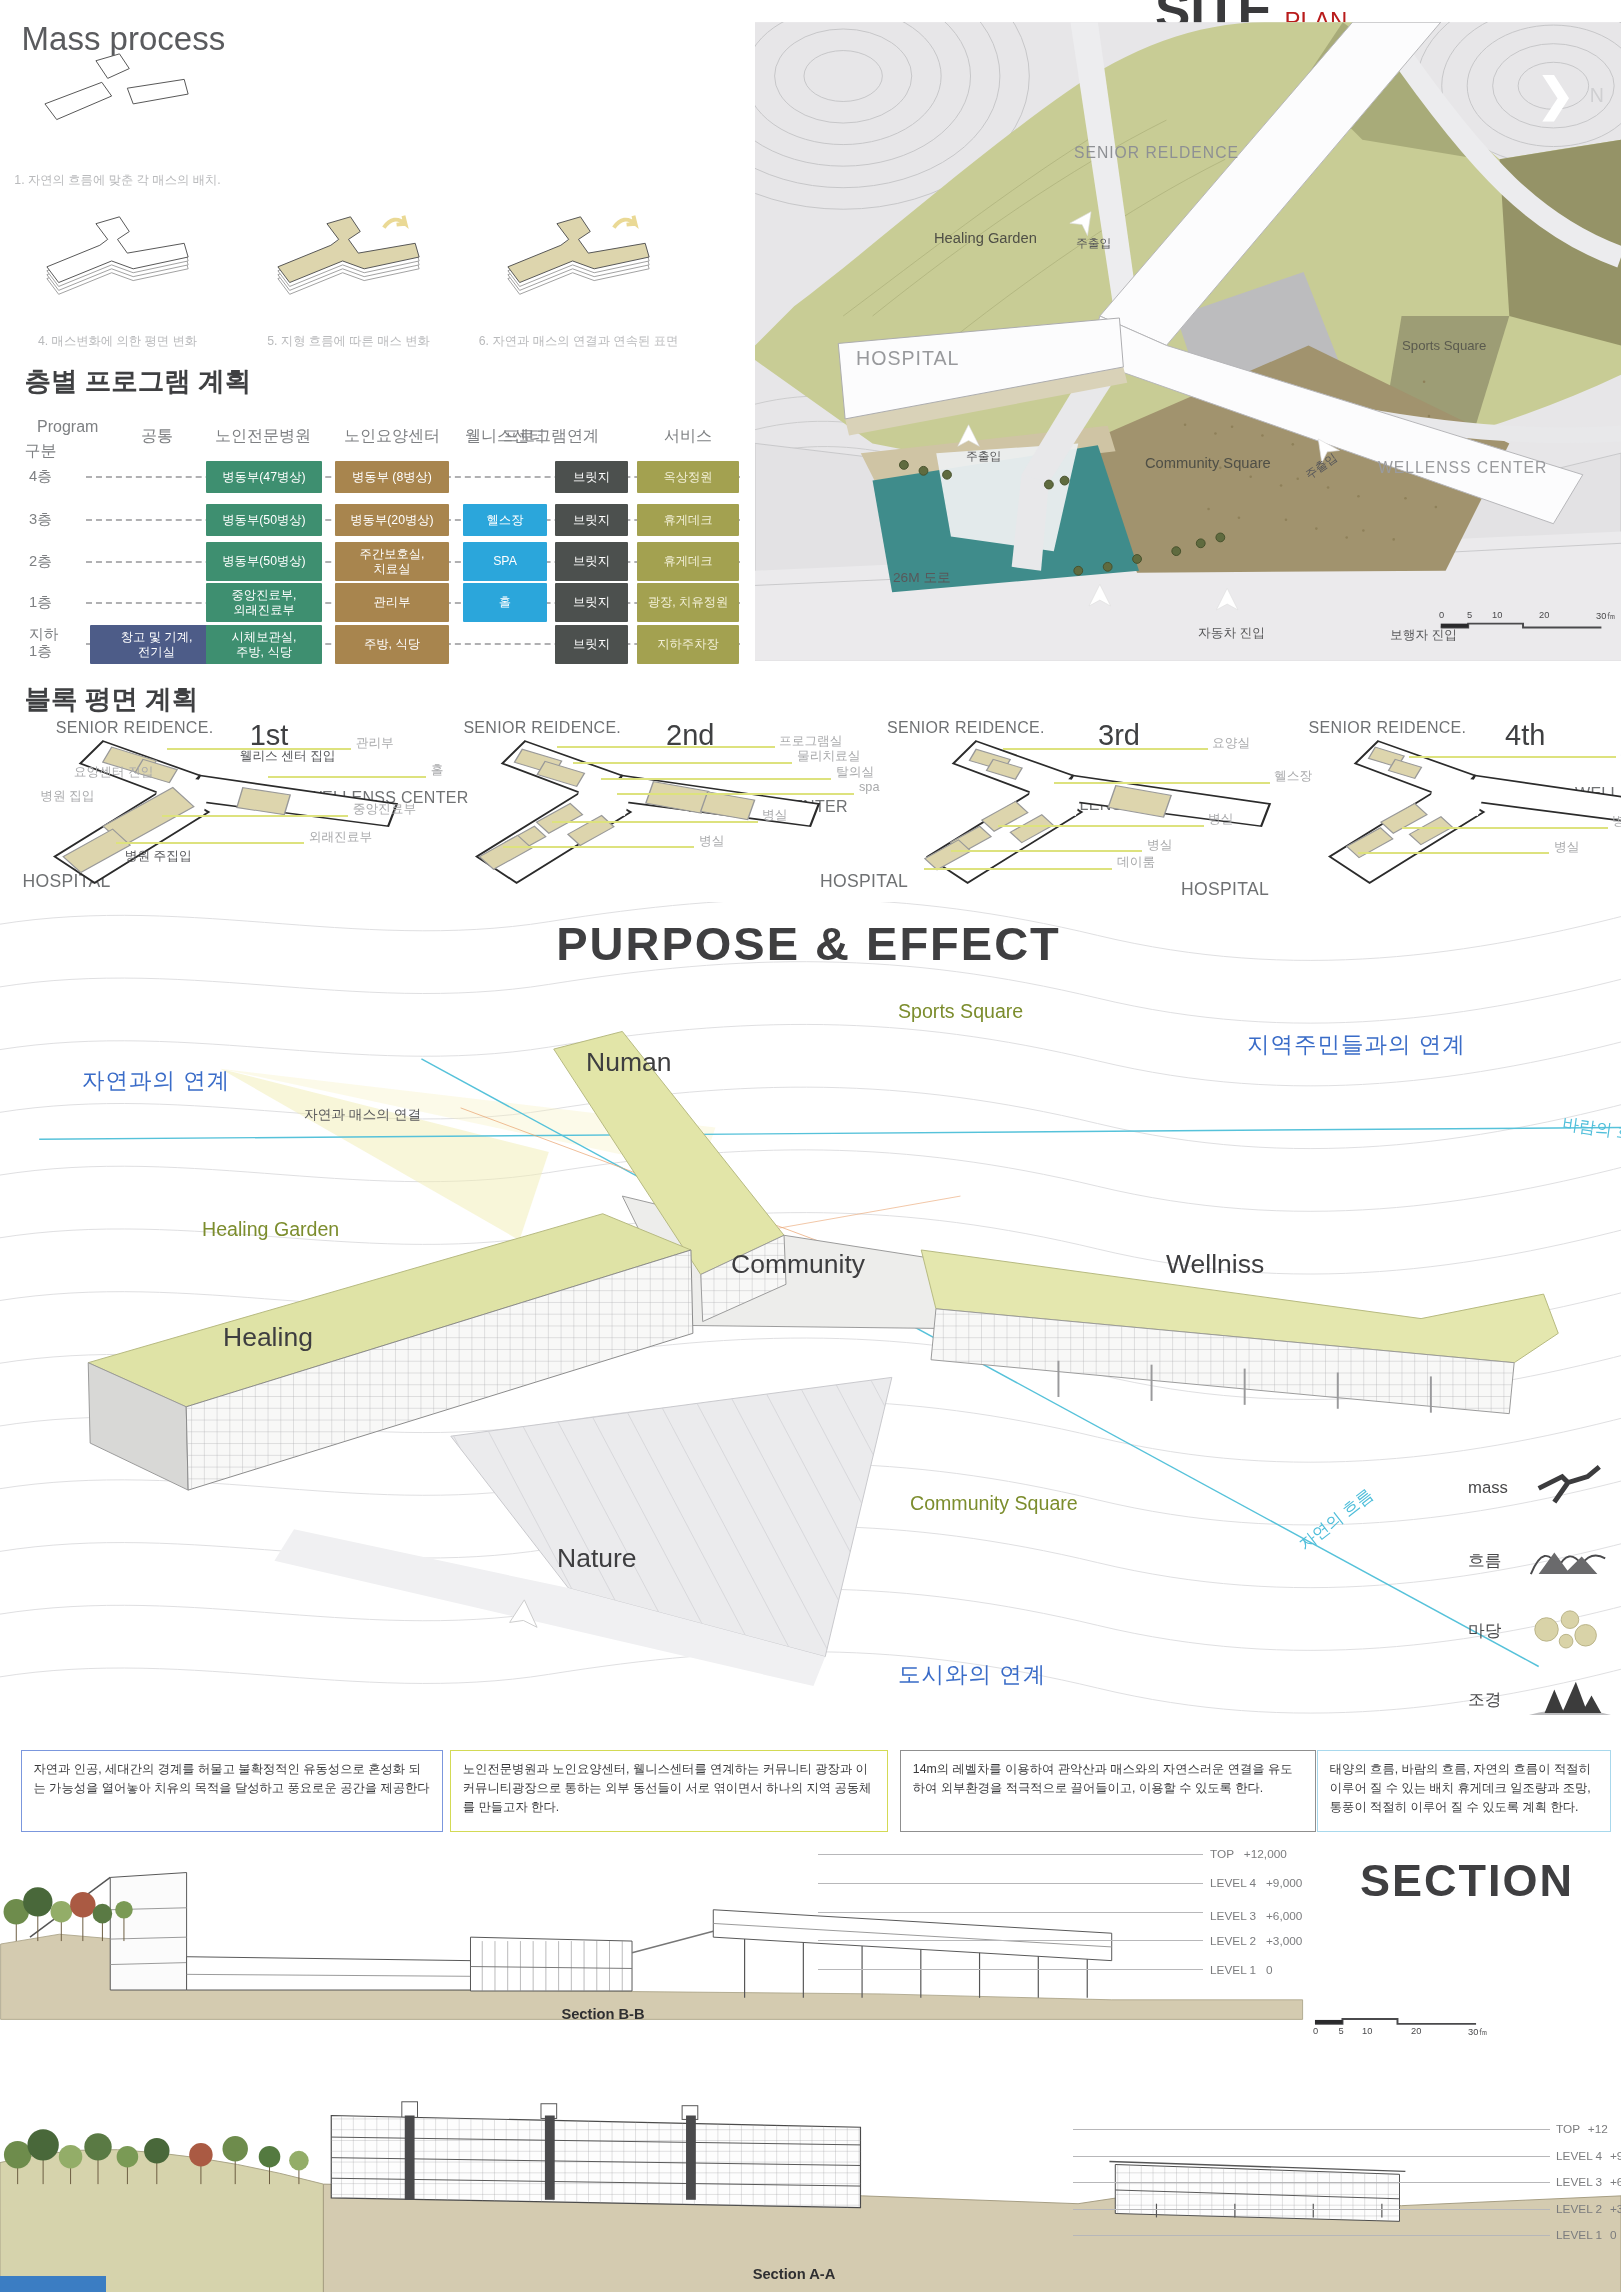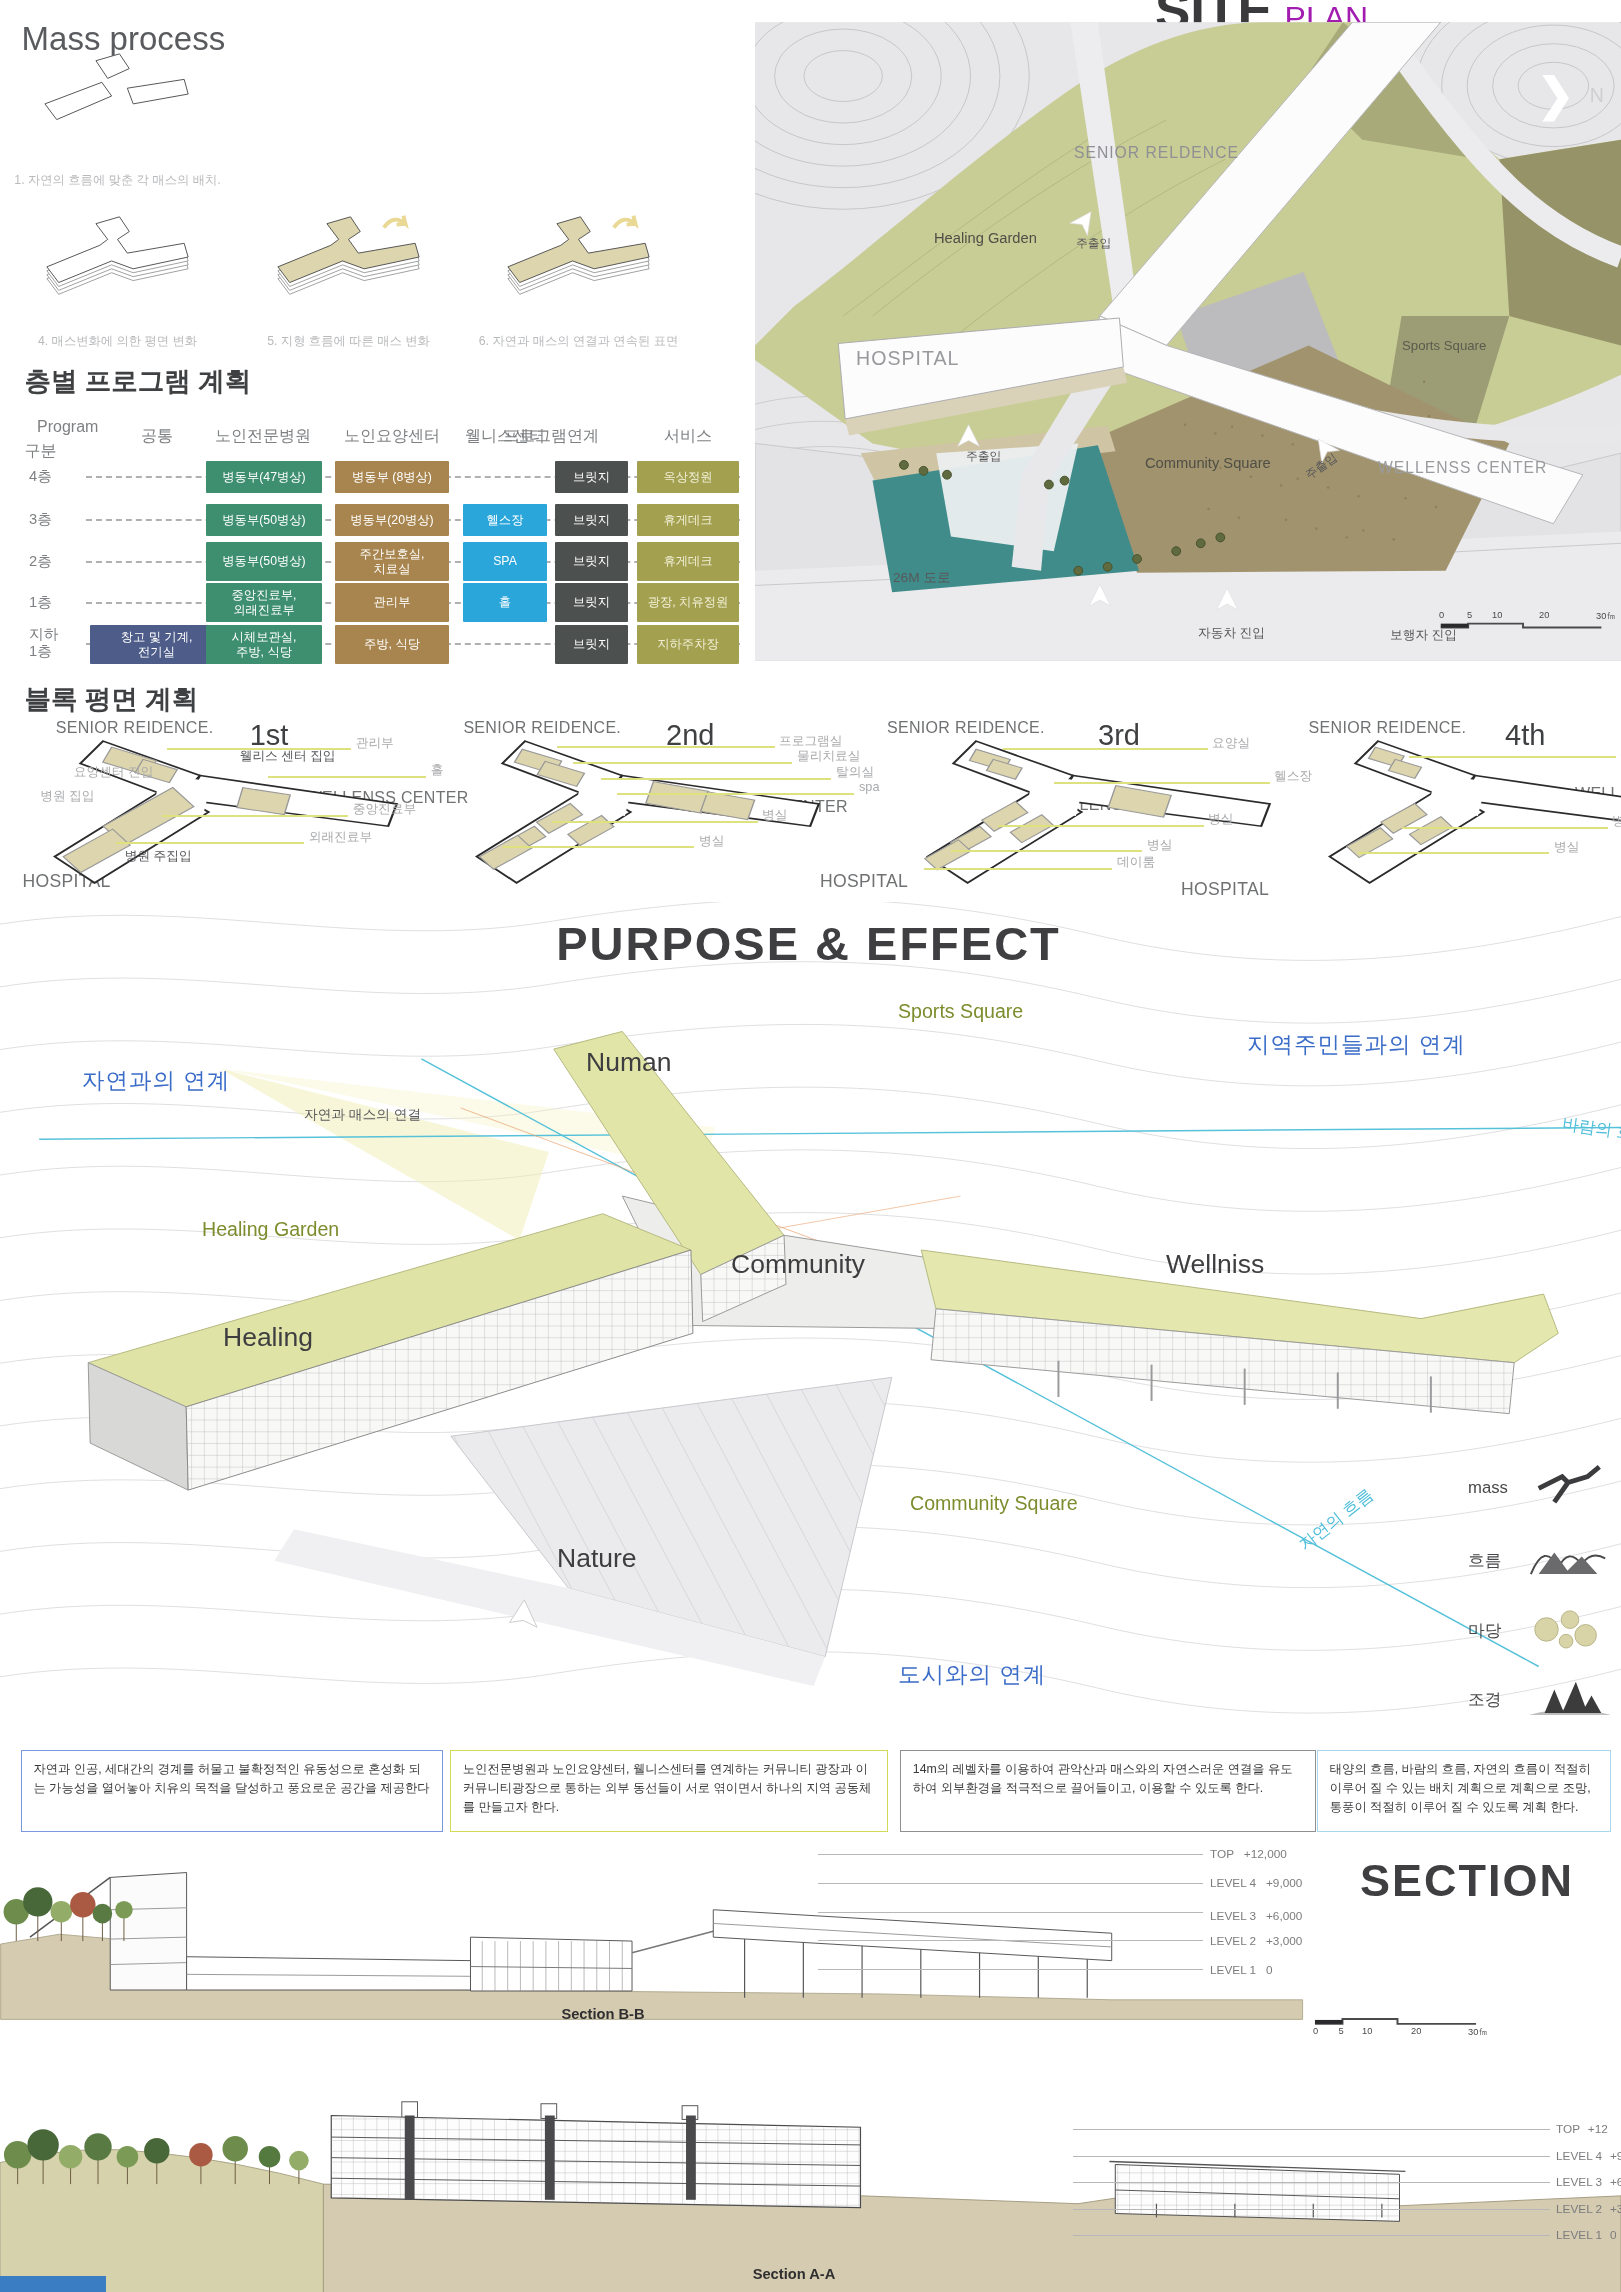--- a/index.html
+++ b/index.html
@@ -120,21 +120,21 @@
 1층</div>
       <div class="abs pbox" style="left: 90px; top: 272px; width: 133px; height: 39px; background: rgb(77, 92, 136);">창고 및 기계,
 전기실</div>
       <div class="abs pbox" style="left: 206px; top: 272px; width: 116px; height: 39px; background: rgb(62, 143, 112);">시체보관실,
 주방, 식당</div>
       <div class="abs pbox" style="left: 335px; top: 272px; width: 114px; height: 39px; background: rgb(168, 133, 78);">주방, 식당</div>
       <div class="abs pbox" style="left: 555px; top: 272px; width: 73px; height: 39px; background: rgb(76, 80, 78);">브릿지</div>
       <div class="abs pbox olive" style="left: 637px; top: 272px; width: 102px; height: 39px; background: rgb(163, 161, 80);">지하주차장</div>
     </div>
   <div class="abs" id="sec-site" style="left:755px;top:0;width:866px;height:665px;">
-      <div class="abs" style="left: 400px; top: -19.6px; white-space: nowrap;"><span class="abs" style="position: static; display: inline; font-size: 53px; font-weight: 800; color: rgb(58, 58, 60);">SITE</span><span class="abs" style="position: static; display: inline; font-size: 32px; font-weight: 500; color: #a21caf; margin-left: 11.8px;">PLAN</span></div>
+      <div class="abs" style="left: 400px; top: -19.6px; white-space: nowrap;"><span class="abs" style="position: static; display: inline; font-size: 53px; font-weight: 800; color: rgb(58, 58, 60);">SITE</span><span class="abs" style="position: static; display: inline; font-size: 24px; font-weight: 500; color: #b91c1c; margin-left: 11.8px;">PLAN</span></div>
       <div class="abs" style="left: 0px; top: 21.6px; width: 866px; height: 639px;"><svg width="866" height="639" viewBox="0 0 884 652">
           <rect width="884" height="652" fill="#e7e6e8"></rect>
           <ellipse cx="90" cy="55" rx="40" ry="26" fill="none" stroke="#c6c6c8"></ellipse>
           <ellipse cx="90" cy="55" rx="70" ry="48" fill="none" stroke="#c6c6c8"></ellipse>
           <ellipse cx="90" cy="55" rx="100" ry="70" fill="none" stroke="#c6c6c8"></ellipse>
           <ellipse cx="90" cy="55" rx="130" ry="92" fill="none" stroke="#c6c6c8"></ellipse>
           <ellipse cx="90" cy="55" rx="160" ry="114" fill="none" stroke="#c6c6c8"></ellipse>
           <ellipse cx="90" cy="55" rx="190" ry="136" fill="none" stroke="#c6c6c8"></ellipse>
           <ellipse cx="815" cy="65" rx="36" ry="24" fill="none" stroke="#c6c6c8"></ellipse>
           <ellipse cx="815" cy="65" rx="62" ry="43" fill="none" stroke="#c6c6c8"></ellipse>
@@ -517,21 +517,21 @@
       <div class="abs legend-label" style="left: 1468px; top: 786px;">조경</div>
       <div class="abs" style="left: 1525px; top: 766px;"><svg width="88" height="54" viewBox="0 0 90 55">
           <path d="M4,48 Q45,36 88,48 Z" fill="#bdbdbf"></path>
           <path d="M20,46 L30,22 L40,46 Z M38,46 L52,14 L64,46 Z M58,46 L68,28 L78,46 Z" fill="#3c3c3c"></path>
         </svg></div>
     </div>
   <div class="abs" id="sec-notes" style="left:0;top:1745px;width:1621px;height:96px;">
       <div class="abs note" style="left: 20.6px; top: 4.9px; width: 422px; min-height: 82px; border: 1.5px solid rgb(123, 151, 221);">자연과 인공, 세대간의 경계를 허물고 불확정적인 유동성으로 혼성화 되는 가능성을 열어놓아 치유의 목적을 달성하고 풍요로운 공간을 제공한다</div>
       <div class="abs note" style="left: 450px; top: 4.9px; width: 438px; min-height: 82px; border: 1.5px solid rgb(211, 218, 85);">노인전문병원과 노인요양센터, 웰니스센터를 연계하는 커뮤니티 광장과 이 커뮤니티광장으로 통하는 외부 동선들이 서로 엮이면서 하나의 지역 공동체를 만들고자 한다.</div>
       <div class="abs note" style="left: 900px; top: 4.9px; width: 416px; min-height: 82px; border: 1.5px solid rgb(143, 143, 143);">14m의 레벨차를 이용하여 관악산과 매스와의 자연스러운 연결을 유도하여 외부환경을 적극적으로 끌어들이고, 이용할 수 있도록 한다.</div>
-      <div class="abs note" style="left: 1317px; top: 4.9px; width: 294px; min-height: 82px; border: 1.5px solid rgb(168, 216, 236);">태양의 흐름, 바람의 흐름, 자연의 흐름이 적절히 이루어 질 수 있는 배치 계획으로 계획으로 조망, 통풍이 적절히 이루어 질 수 있도록 계획 한다.</div>
+      <div class="abs note" style="left: 1317px; top: 4.9px; width: 294px; min-height: 82px; border: 1.5px solid rgb(168, 216, 236);">태양의 흐름, 바람의 흐름, 자연의 흐름이 적절히 이루어 질 수 있는 배치 휴게데크 일조량과 조망, 통풍이 적절히 이루어 질 수 있도록 계획 한다.</div>
     </div>
   <div class="abs" id="sec-bb" style="left:0;top:1841px;width:1621px;height:245px;">
       <div class="abs" style="left: 0px; top: 9.8px;"><svg width="1313" height="186" viewBox="0 0 1340 190">
           <path d="M0,95 L60,85 L140,92 L205,140 L480,142 L900,146 L1135,152 L1330,152 L1330,172 L0,172 Z" fill="#d4cbb0" stroke="#a59d82" stroke-width="0.8"></path>
           <line x1="30" y1="88" x2="112" y2="27" stroke="#555" stroke-width="1.5"></line>
           <polygon points="112,27 190,22 190,142 112,142" fill="#fbfbfb" stroke="#555"></polygon>
           <line x1="112" y1="60" x2="190" y2="58" stroke="#999"></line>
           <line x1="112" y1="90" x2="190" y2="88" stroke="#999"></line>
           <line x1="112" y1="116" x2="190" y2="114" stroke="#999"></line>
           <polygon points="190,108 480,112 480,142 190,142" fill="#fff" stroke="#555"></polygon>

